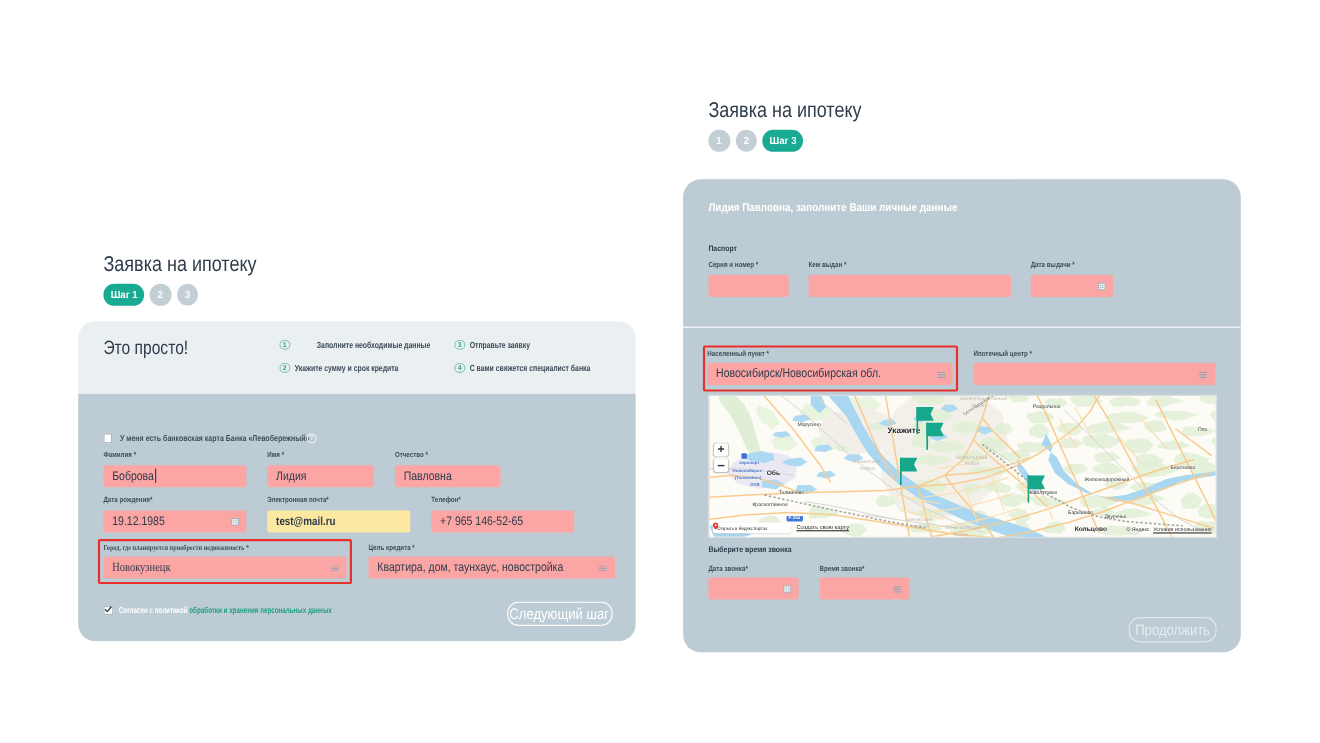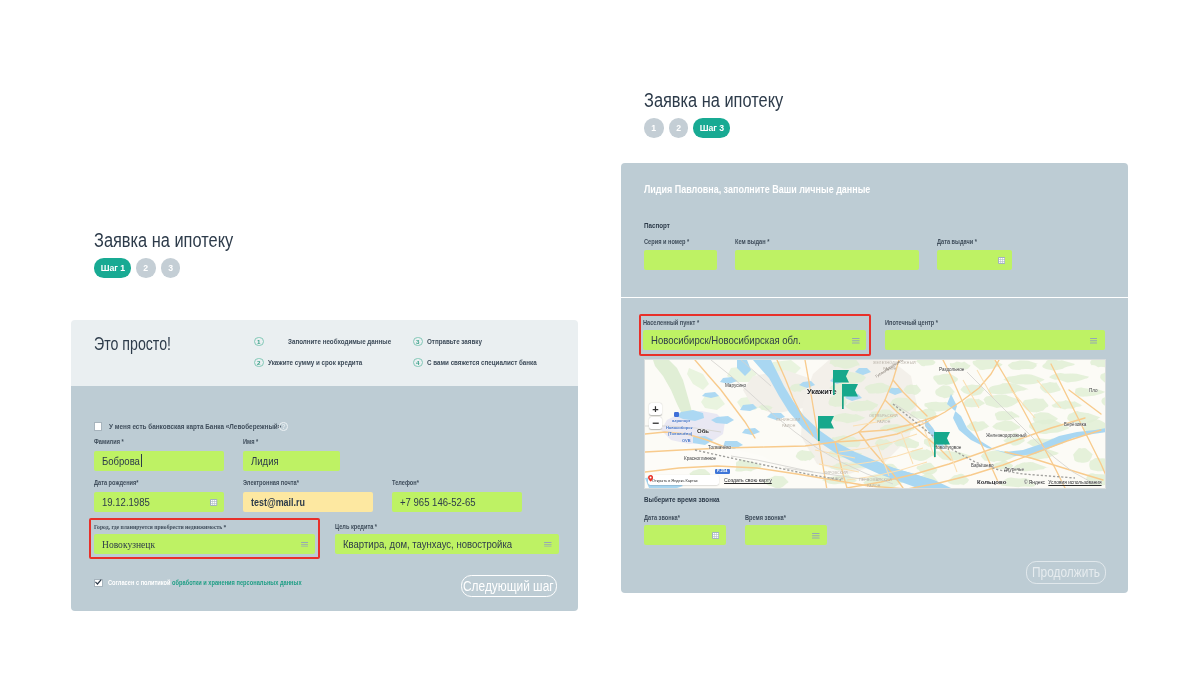--- a/index.html
+++ b/index.html
@@ -11,33 +11,33 @@
   .pagetitle{font-size:19.5px;color:#2d3b4a;white-space:nowrap;transform:scaleX(0.84);transform-origin:left top;}
 
   
   .steps{display:flex;align-items:center;gap:5px;}
   .step{height:19.6px;border-radius:9.8px;display:flex;align-items:center;justify-content:center;
         font-size:9.2px;font-weight:bold;color:#ffffff;background:#c4ced5;width:19.6px;box-sizing:border-box;}
   .step.active{background:#18aa93;width:37px;}
   .step span{display:block;transform:scaleX(0.95);}
 
   
-  .card{border-radius:4px;overflow:hidden;}
+  .card{border-radius:16px;overflow:hidden;}
   .intro{background:#eaeff1;}
   .body{background:#bdccd4;}
 
   .introhead{font-size:17.5px;color:#2d3b4a;white-space:nowrap;transform:scaleX(0.81);transform-origin:left top;}
   .introitem{display:flex;align-items:center;gap:4.5px;white-space:nowrap;}
   .inum{width:9.7px;height:9.7px;border-radius:50%;border:0.8px solid #82c8b7;color:#3aa189;
         font-size:6.2px;font-weight:bold;display:flex;align-items:center;justify-content:center;flex:0 0 auto;box-sizing:border-box;}
   .itext{font-size:8px;font-weight:bold;color:#3c4a58;transform:scaleX(0.78);transform-origin:left center;}
 
   
   .flabel{font-size:6.8px;font-weight:bold;color:#3f4d5b;white-space:nowrap;transform:scaleX(0.83);transform-origin:left top;}
-  .finput{background:#bef264;border:0;height:22px;border-radius:2px;display:flex;align-items:center;
+  .finput{background:#fca5a5;border:0;height:22px;border-radius:2px;display:flex;align-items:center;
           box-sizing:border-box;padding:0 8px;}
   .fval{font-size:11.3px;color:#2d3b4a;white-space:nowrap;transform:scaleX(0.845);transform-origin:left center;}
   .fval.bold{font-weight:bold;font-size:10.6px;}
   .caret{display:inline-block;width:1px;height:13px;background:#2d3b4a;margin-left:1px;vertical-align:-2px;}
   .redbox{border:2px solid #e8302a;border-radius:2px;box-sizing:border-box;}
 
   .cbrow{display:flex;align-items:center;gap:7px;}
   .cbox{width:8.6px;height:8.6px;background:#fff;border:0.9px solid #a7b4bd;box-sizing:border-box;flex:0 0 auto;
         display:flex;align-items:center;justify-content:center;}
   .cbox.checked{background:#fff;}
@@ -102,21 +102,21 @@
           <span>Шаг 1</span>
         </div>
       <div class="step">
           <span>2</span>
         </div>
       <div class="step">
           <span>3</span>
         </div>
     </div>
 
-    <div class="card abs" style="left:71px;top:320px;width:507px;height:291px;">
+    <div class="card abs" style="left:71px;top:292px;width:507px;height:291px;">
 
       <div class="intro" style="height:66px;position:relative;">
         <div class="introhead abs" style="left:22.8px;top:13.5px;">Это просто!</div>
         <div class="introitem abs" style="left:183px;top:16.5px;gap:24px;">
           <div class="inum">1</div>
           <div class="itext">Заполните необходимые данные</div>
         </div>
         <div class="introitem abs" style="left:183px;top:37.5px;">
           <div class="inum">2</div>
           <div class="itext">Укажите сумму и срок кредита</div>
@@ -142,20 +142,26 @@
           <div class="flabel">Фамилия *</div>
           <div class="finput" style="width:129.5px;height:20.6px;margin-top:6px;">
             <span class="fval">Боброва</span>
               <span class="caret" style="margin-left:-6px;"></span>
           </div>
         </div>
         <div class="abs" style="left:172.1px;top:51.5px;">
           <div class="flabel">Имя *</div>
           <div class="finput" style="width:96.5px;height:20.6px;margin-top:6px;">
             <span class="fval">Лидия</span>
+          </div>
+        </div>
+        <div class="abs" style="left:287.5px;top:51.5px;">
+          <div class="flabel">Отчество *</div>
+          <div class="finput" style="width:96.5px;height:20.6px;margin-top:6px;">
+            <span class="fval">Павловна</span>
           </div>
         </div>
 
         <div class="abs" style="left:23.1px;top:92.5px;">
           <div class="flabel">Дата рождения*</div>
           <div class="finput" style="width:129.5px;height:20.6px;margin-top:6px;justify-content:space-between;padding-right:6px;">
             <span class="fval">19.12.1985</span>
             <svg class="ico" width="7.3" height="6.9" viewBox="0 0 73 69">
                 <rect x="0" y="0" width="73" height="69" rx="8" fill="#a3b3be"></rect>
                 <rect x="10" y="10" width="15" height="13" fill="#fff"></rect>

